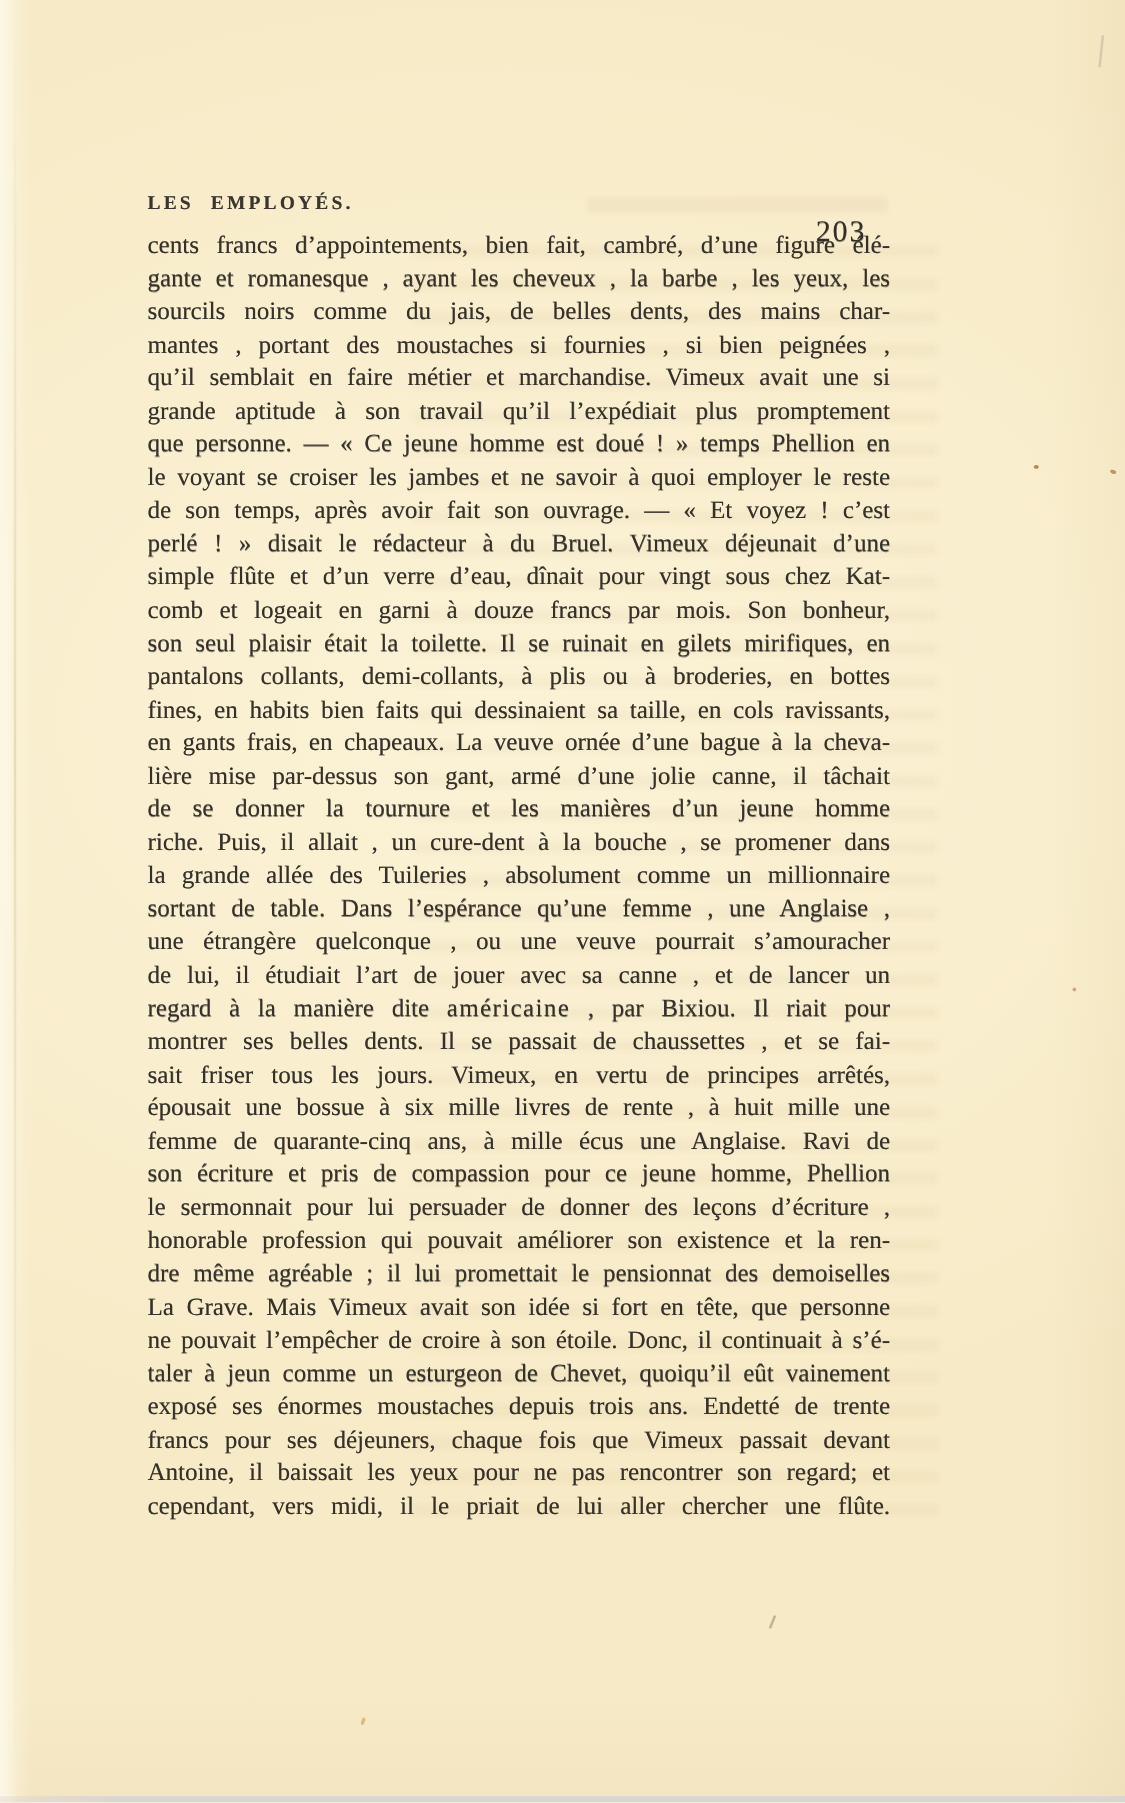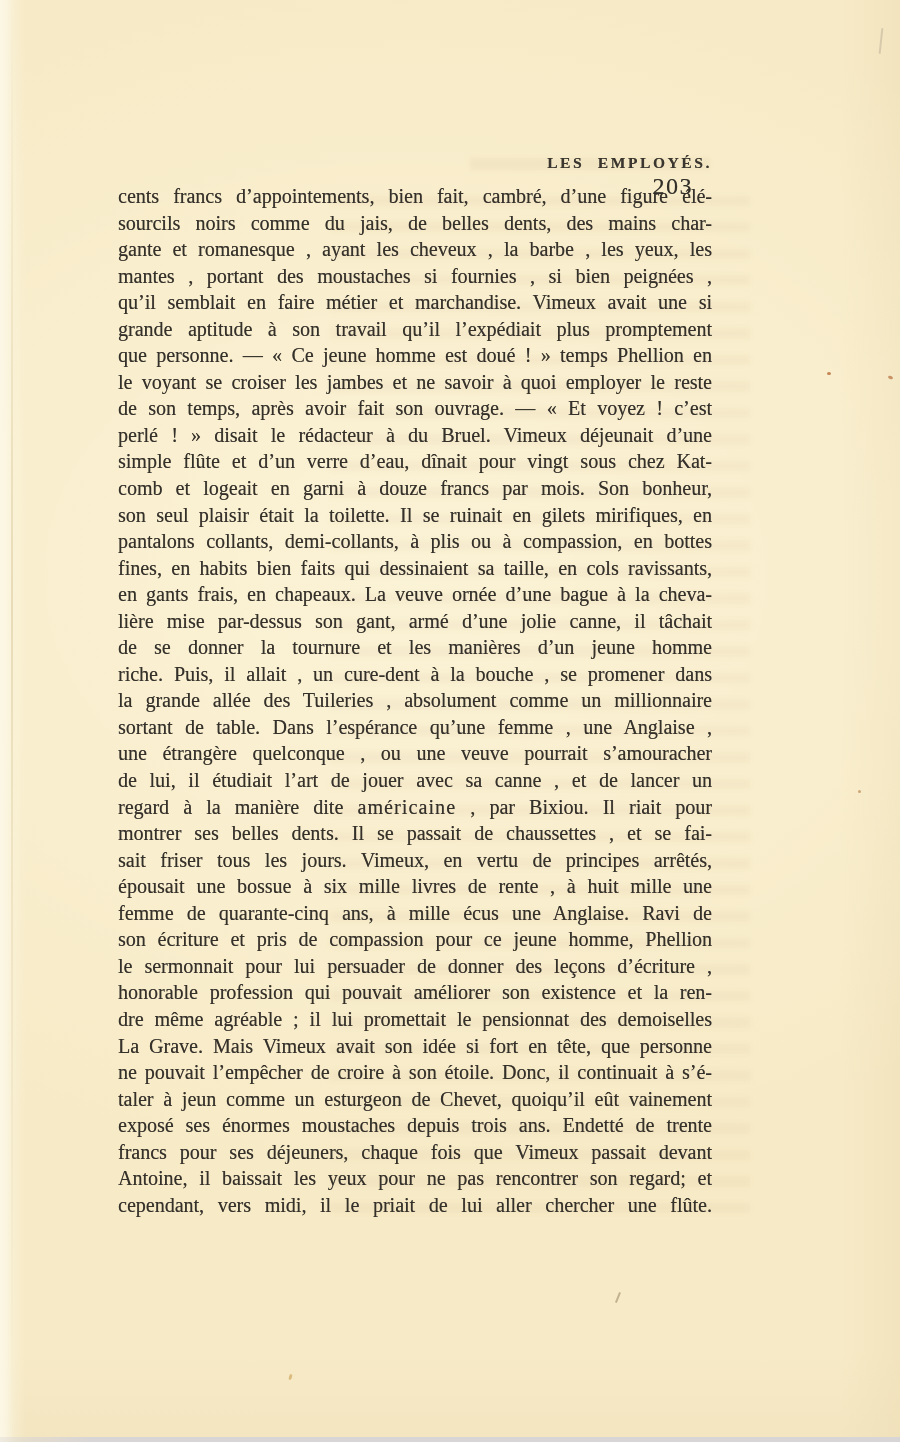--- a/index.html
+++ b/index.html
@@ -37,21 +37,21 @@
     pointer-events:none;
   }
   .bleed-header{
     position:absolute;left:470px;top:158px;width:240px;height:12px;
     background:rgba(164,132,78,.07);filter:blur(2px);
   }
   
   .running-title{
     position:absolute;
     left:118px;width:594px;top:154px;
-    text-align:right;
+    text-align:left;
     font-size:15.5px;font-weight:bold;
     letter-spacing:2.6px;word-spacing:7px;
     color:#3a362f;
     text-shadow:.2px .2px .3px rgba(58,54,47,.55);
   }
   .page-number{
     position:absolute;
     top:148px;right:207px;
     font-size:24px;letter-spacing:1.5px;
     color:#322f29;
@@ -108,33 +108,33 @@
 
   <div class="bleed"></div>
   <div class="bleed-header"></div>
 
   <div class="running-title">LES EMPLOYÉS.</div>
 
   <div class="page-number">203</div>
 
   <div class="text-block">
       <div class="line">cents francs d’appointements, bien fait, cambré, d’une figure élé-</div>
+      <div class="line">gante et romanesque , ayant les cheveux , la barbe , les yeux, les</div>
       <div class="line">sourcils noirs comme du jais, de belles dents, des mains char-</div>
-      <div class="line">gante et romanesque , ayant les cheveux , la barbe , les yeux, les</div>
       <div class="line">mantes , portant des moustaches si fournies , si bien peignées ,</div>
       <div class="line">qu’il semblait en faire métier et marchandise. Vimeux avait une si</div>
       <div class="line">grande aptitude à son travail qu’il l’expédiait plus promptement</div>
       <div class="line">que personne. — « Ce jeune homme est doué ! » temps Phellion en</div>
       <div class="line">le voyant se croiser les jambes et ne savoir à quoi employer le reste</div>
       <div class="line">de son temps, après avoir fait son ouvrage. — « Et voyez ! c’est</div>
       <div class="line">perlé ! » disait le rédacteur à du Bruel. Vimeux déjeunait d’une</div>
       <div class="line">simple flûte et d’un verre d’eau, dînait pour vingt sous chez Kat-</div>
       <div class="line">comb et logeait en garni à douze francs par mois. Son bonheur,</div>
       <div class="line">son seul plaisir était la toilette. Il se ruinait en gilets mirifiques, en</div>
-      <div class="line">pantalons collants, demi-collants, à plis ou à compassion, en bottes</div>
+      <div class="line">pantalons collants, demi-collants, à plis ou à broderies, en bottes</div>
       <div class="line">fines, en habits bien faits qui dessinaient sa taille, en cols ravissants,</div>
       <div class="line">en gants frais, en chapeaux. La veuve ornée d’une bague à la cheva-</div>
       <div class="line">lière mise par-dessus son gant, armé d’une jolie canne, il tâchait</div>
       <div class="line">de se donner la tournure et les manières d’un jeune homme</div>
       <div class="line">riche. Puis, il allait , un cure-dent à la bouche , se promener dans</div>
       <div class="line">la grande allée des Tuileries , absolument comme un millionnaire</div>
       <div class="line">sortant de table. Dans l’espérance qu’une femme , une Anglaise ,</div>
       <div class="line">une étrangère quelconque , ou une veuve pourrait s’amouracher</div>
       <div class="line">de lui, il étudiait l’art de jouer avec sa canne , et de lancer un</div>
       <div class="line"><span>regard à la manière dite </span><span class="it">américaine</span><span> , par Bixiou. Il riait pour</span></div>

